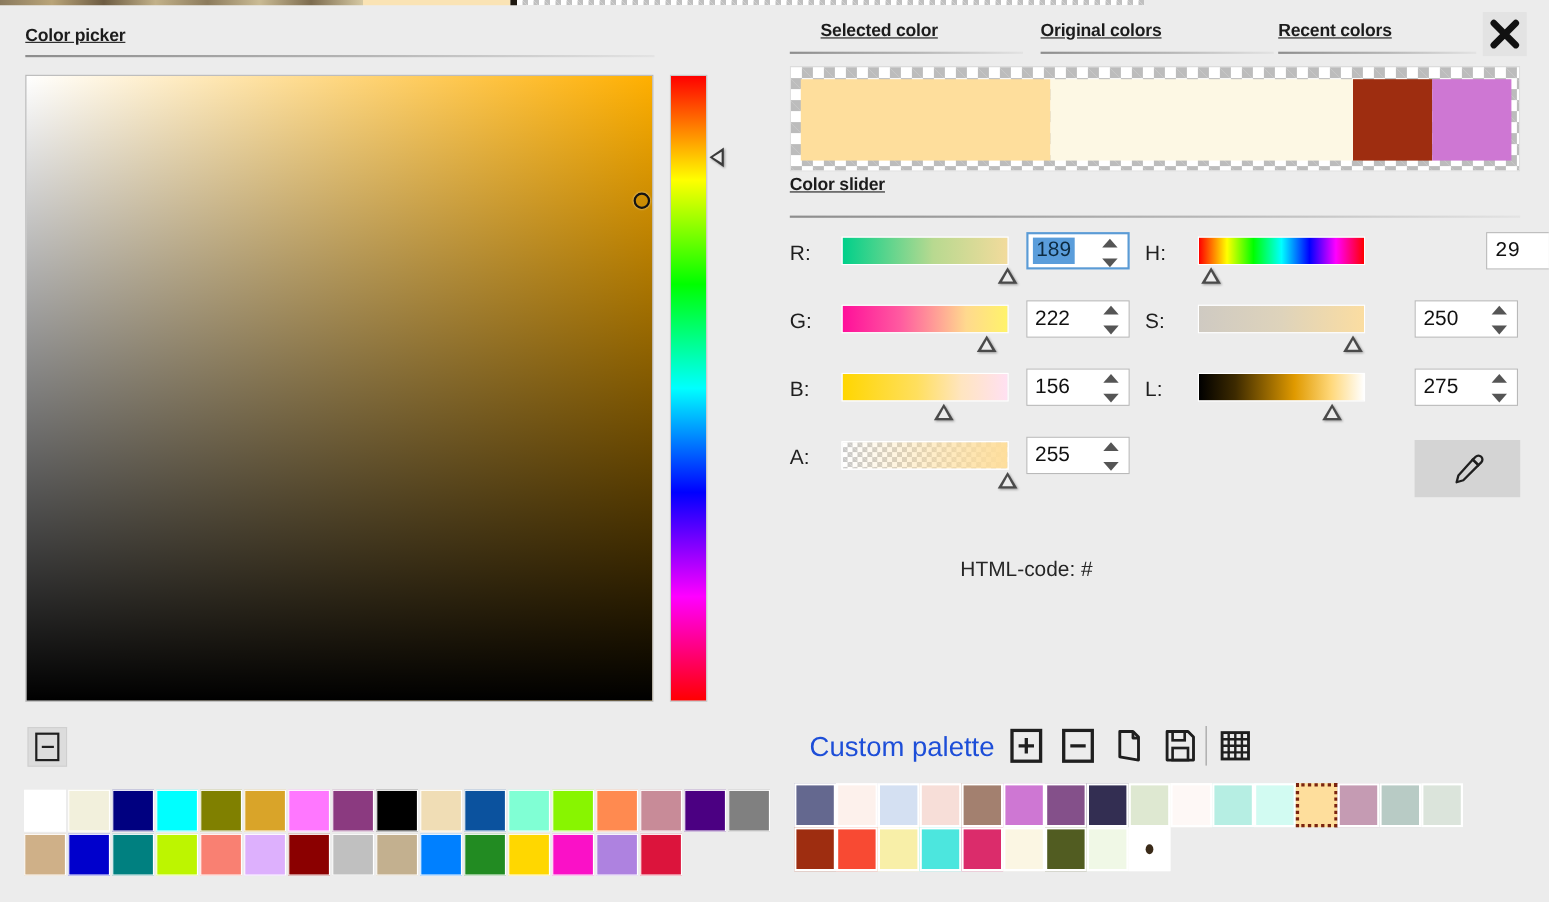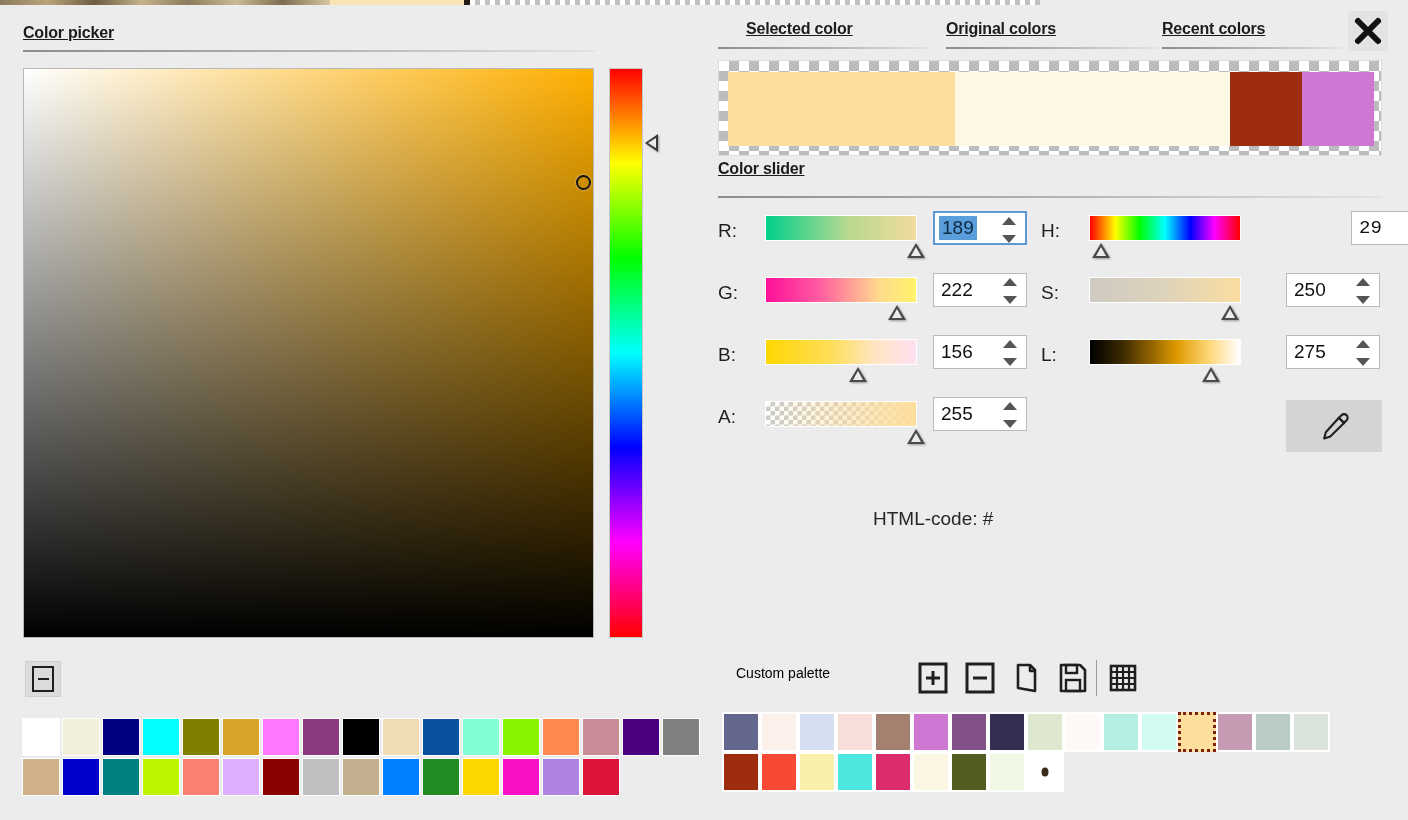--- a/index.html
+++ b/index.html
@@ -165,21 +165,21 @@
 
   #html-row { position:absolute; left: 873px; top: 508px; }
   #html-label { font-size: 19px; color: #262626; }
   #html-input {
     position:absolute; left: 1026px; top: 505px; width: 198px; height: 32px;
     background:#fff; border:1px solid #e2e2e2; display:flex; align-items:center;
   }
   #html-input .v { font-size: 19px; color:#111; padding-left: 8px; letter-spacing:.3px; }
 
   
-  #custom-title { position:absolute; left:736px; top:665px; font-size:14px; color:#000000; }
+  #custom-title { position:absolute; left:736px; top:665px; font-size:25px; color:#1d4ed8; }
   .icon-btn { position:absolute; top:661px; width:34px; height:34px; display:flex;align-items:center;justify-content:center; }
   .divider-v { position:absolute; left:1096px; top:660px; width:1px; height:36px; background:#9a9a9a; }
 
   #custom-grid { position: absolute; left: 722px; top: 712px; }
   #custom-grid .row { display: flex; }
   #custom-grid .sw { width: 38px; height: 40px; border: 2px solid #ffffff; }
   #custom-grid .sw.selected {
     border: 3px dotted #7a2410;
   }
   .dot-mark { position:relative; }

